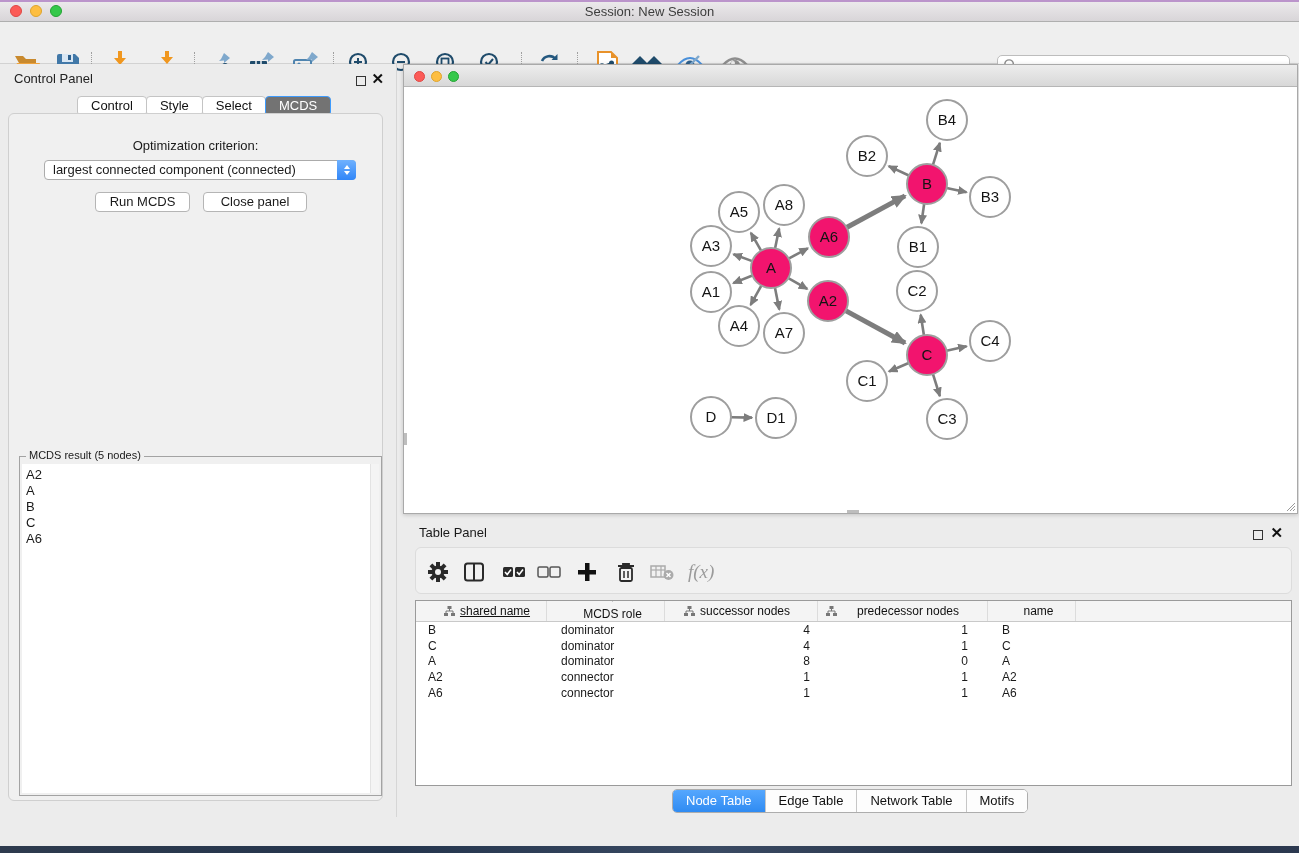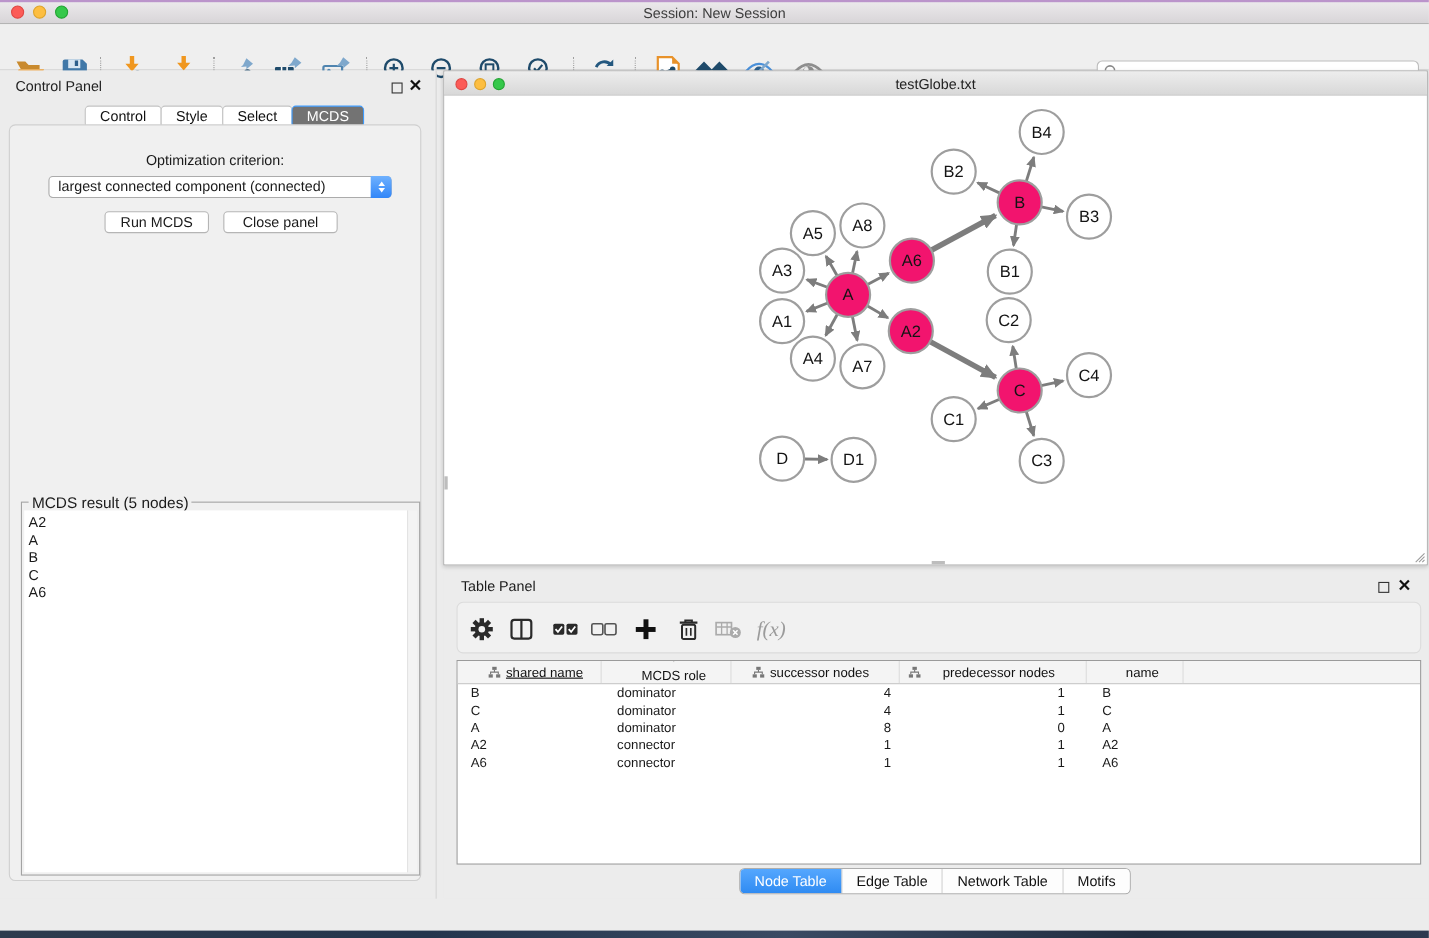--- a/index.html
+++ b/index.html
@@ -43,21 +43,21 @@
     border:1px solid #ABABAB; border-radius:4px; font-size:13px; line-height:18px; padding-left:8px; }
   #opt-stepper { position:absolute; right:-1px; top:-1px; width:19px; height:20px; border-radius:0 4px 4px 0;
     background:linear-gradient(#6FB1FE,#3186F8); display:flex; flex-direction:column; align-items:center; justify-content:center; gap:2px; }
   .chev-up { width:0; height:0; border-left:3.5px solid transparent; border-right:3.5px solid transparent; border-bottom:4px solid #fff; }
   .chev-dn { width:0; height:0; border-left:3.5px solid transparent; border-right:3.5px solid transparent; border-top:4px solid #fff; }
   .cp-btn { position:absolute; top:78px; height:20px; background:#fff; border:1px solid #B5B5B5; border-radius:4px;
     font-size:13px; line-height:18px; text-align:center; }
   #btn-run { left:86px; width:95px; }
   #btn-close { left:194px; width:104px; }
   #mcds-fieldset { position:absolute; left:10px; top:342px; width:363px; height:340px; border:1px solid #A3A3A3; }
-  #mcds-legend { position:absolute; left:6px; top:-8px; background:#F0F0F0; padding:0 3px; font-size:14px;text-align:right; }
+  #mcds-legend { position:absolute; left:6px; top:-8px; background:#F0F0F0; padding:0 3px; font-size:11px;text-align:right; }
   #mcds-list { position:absolute; left:2px; top:7px; right:11px; bottom:2px; background:#fff; font-size:13px; padding:3px 0 0 4px; }
   #mcds-scroll { position:absolute; right:2px; top:7px; width:9px; bottom:2px; background:#F4F4F4; border-left:1px solid #E3E3E3; }
   .mcds-item { line-height:16px; }
 
   
   #net-window { position:absolute; left:403px; top:64px; width:895px; height:450px; background:#fff;
     border:1px solid #A9A9A9; box-shadow:0 1px 4px rgba(0,0,0,0.18); }
   #net-titlebar { position:absolute; left:0; top:0; width:100%; height:22px;
     background:linear-gradient(#EDEDED,#D8D8D8); border-bottom:1px solid #B6B6B6; }
   #net-titlebar .traffic { left:10px; top:6px; gap:6px; }
@@ -310,21 +310,20 @@
   </div>
 </div>
 
 <div id="net-window">
   <div id="net-titlebar">
     <div class="traffic">
       <div class="light red"></div>
       <div class="light yellow"></div>
       <div class="light green"></div>
     </div>
-    <div id="net-title">testGlobe.txt</div>
   </div>
   <div id="net-canvas">
     <svg id="graph-svg" width="893" height="426" viewBox="0 0 893 426">
       <defs>
         <marker id="arr" markerWidth="10" markerHeight="9" refX="8.5" refY="4.5" orient="auto" markerUnits="userSpaceOnUse">
           <path d="M0,0 L10,4.5 L0,9 z" fill="#7D7D7D"></path>
         </marker>
         <marker id="arrB" markerWidth="15" markerHeight="13" refX="13" refY="6.5" orient="auto" markerUnits="userSpaceOnUse">
           <path d="M0,0 L15,6.5 L0,13 z" fill="#7D7D7D"></path>
         </marker>

